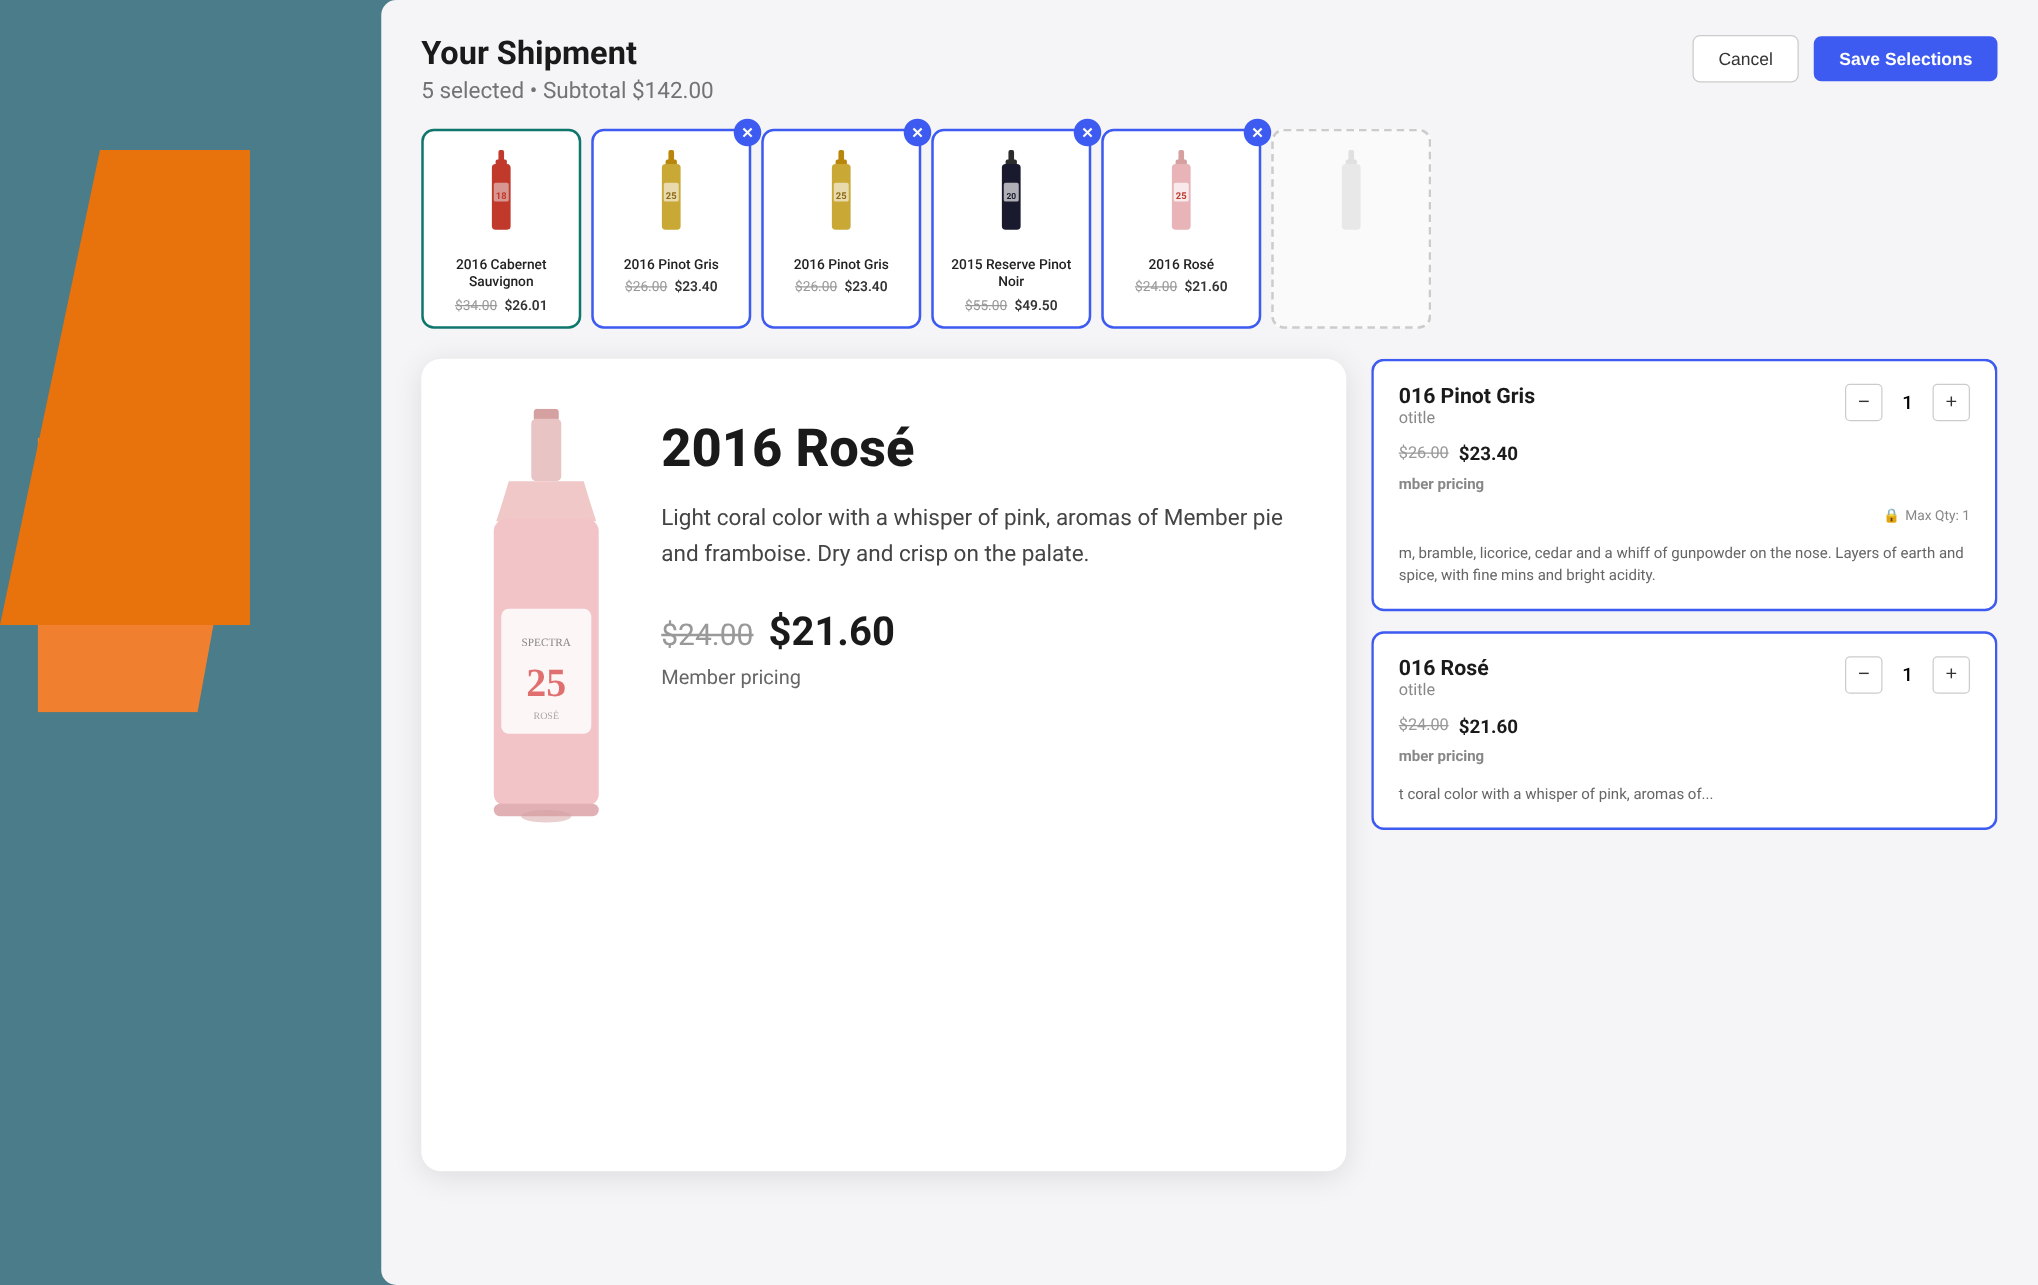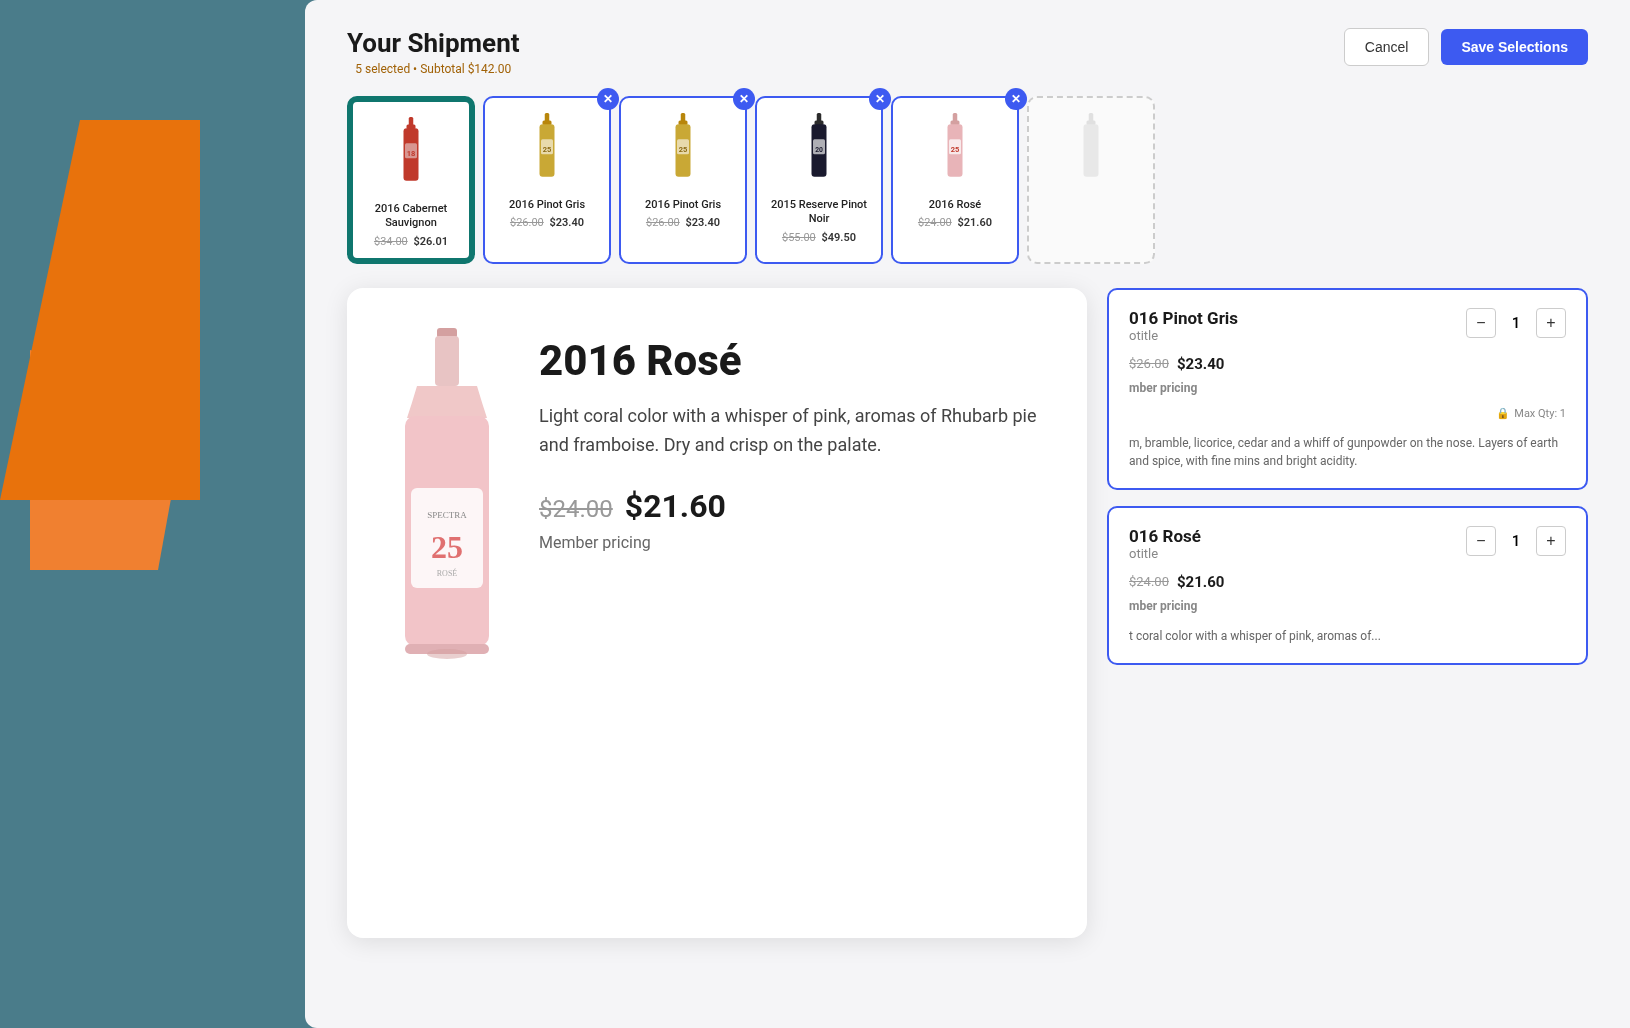--- a/index.html
+++ b/index.html
@@ -37,43 +37,42 @@
     
     .shipment-panel {
       position: absolute;
       top: 0;
       left: 305px;
       right: 0;
       bottom: 0;
       background: #f5f5f7;
       border-radius: 12px 0 0 12px;
       z-index: 2;
-      padding: 28px 42px;
+      padding: 28px 32px;
     }
 
     .shipment-header {
       display: flex;
       justify-content: space-between;
       align-items: flex-start;
       margin-bottom: 20px;
     }
 
     .shipment-title-block {}
 
     .shipment-title {
       font-size: 26px;
       font-weight: 700;
       color: #1a1a1a;
     }
 
     .shipment-subtitle {
-      font-size: 12px;
-      color: #a16207;
+      font-size: 18px;
+      color: #737373;
       margin-top: 4px;
-      text-align: center;
     }
 
     .header-buttons {
       display: flex;
       gap: 12px;
       align-items: center;
     }
 
     .btn-cancel {
       padding: 10px 20px;
@@ -100,21 +99,21 @@
     
     .wine-carousel {
       display: flex;
       gap: 8px;
       margin-bottom: 24px;
     }
 
     .wine-card {
       background: white;
       border-radius: 10px;
-      border: 6px solid #0f766e;
+      border: 2px solid #0f766e;
       padding: 12px 10px 10px;
       width: 128px;
       flex-shrink: 0;
       text-align: center;
       position: relative;
     }
 
     .wine-card.selected {
       border: 2px solid #3d5af1;
     }
@@ -543,21 +542,21 @@
           <text x="60" y="248" text-anchor="middle" font-size="8" fill="#aaa" font-family="serif">ROSÉ</text>
 
           <rect x="18" y="316" width="84" height="10" rx="5" fill="#e0b0b4"></rect>
 
           <ellipse cx="60" cy="326" rx="20" ry="5" fill="#d4a0a0" opacity="0.5"></ellipse>
         </svg>
       </div>
 
       <div class="detail-info">
         <div class="detail-name">2016 Rosé</div>
-        <div class="detail-description">Light coral color with a whisper of pink, aromas of Rhubarb pie and framboise. Dry and crisp on the palate.</div>
+        <div class="detail-description">Light coral color with a whisper of pink, aromas of Member pie and framboise. Dry and crisp on the palate.</div>
         <div class="detail-pricing">
           <span class="detail-original">$24.00</span>
           <span class="detail-sale">$21.60</span>
         </div>
         <div class="detail-member">Member pricing</div>
       </div>
 
     </div>
 
     <div class="wine-list-panel">

